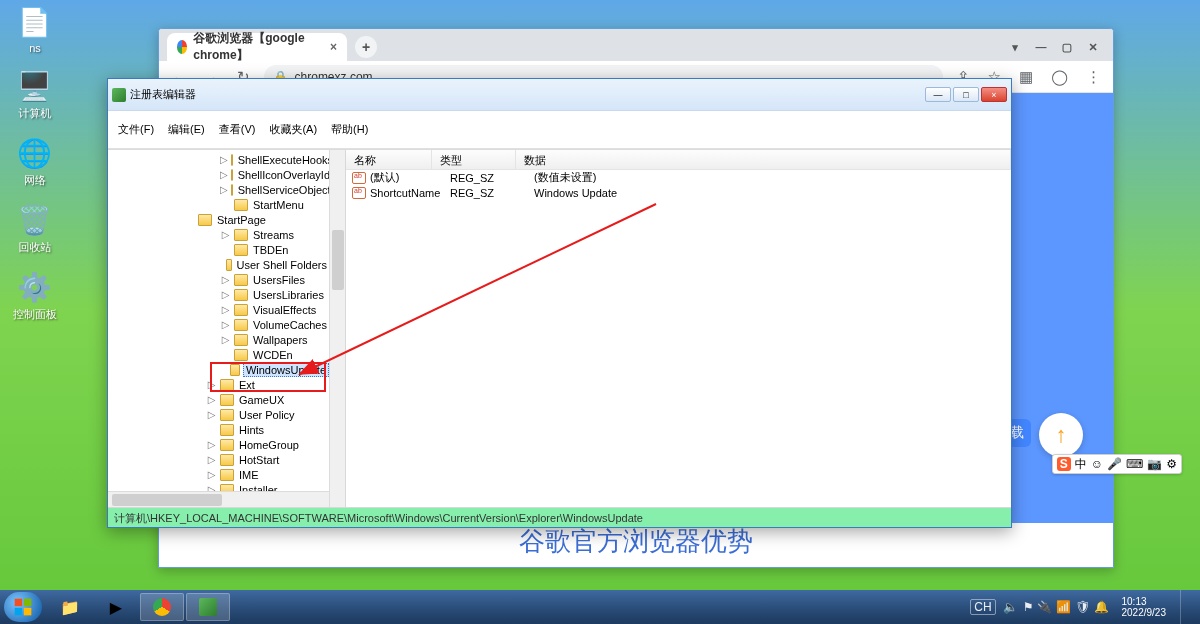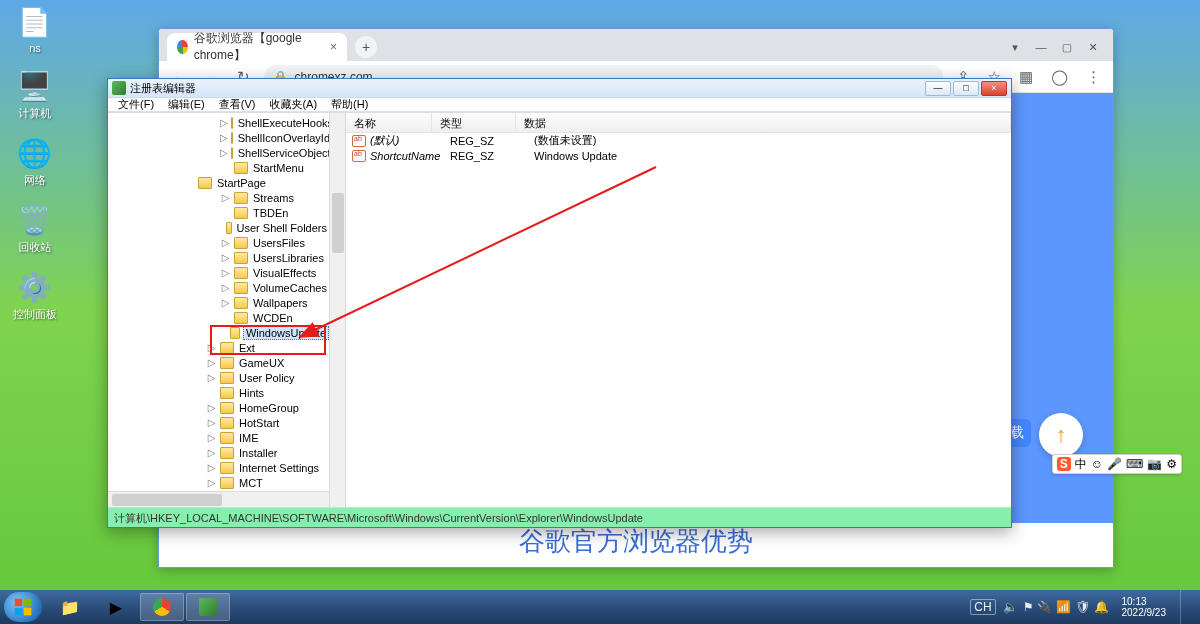--- a/index.html
+++ b/index.html
@@ -7,43 +7,43 @@
 body { background:linear-gradient(180deg,#5fa8e8 0%,#7fd44f 50%,#64c73a 100%); position:relative; }
 
 
 .desktop-icons { position:absolute; top:0; left:0; width:70px; padding-top:4px; }
 .d-icon { width:70px; text-align:center; margin-bottom:14px; cursor:pointer; }
 .d-icon .glyph { width:36px; height:36px; margin:0 auto 2px; display:flex; align-items:center; justify-content:center; font-size:28px; }
 .d-icon .lbl { color:#fff; font-size:11px; text-shadow:1px 1px 2px rgba(0,0,0,.6); }
 
 
 .chrome-win { position:absolute; left:158px; top:28px; width:956px; height:540px; background:#fff; border:1px solid #629fd8; border-radius:4px 4px 0 0; box-shadow:0 3px 12px rgba(0,0,0,.25); overflow:hidden; }
-.chrome-tabs { height:32px; background:#dee1e6; display:flex; align-items:flex-end; padding:0 8px; }
+.chrome-tabs { height:32px; background:#dee1e6; display:flex; align-items:flex-end; padding:0 8px;font-weight:bold; }
 .chrome-tab { background:#fff; height:28px; border-radius:8px 8px 0 0; padding:0 10px; display:flex; align-items:center; font-size:12px; color:#333; gap:6px; max-width:180px; }
 .chrome-tab .fav { width:14px; height:14px; border-radius:50%; background:conic-gradient(#ea4335 0 90deg,#fbbc05 90deg 180deg,#34a853 180deg 270deg,#4285f4 270deg 360deg); }
 .newtab { width:22px; height:22px; border-radius:50%; background:#f1f3f4; margin-left:8px; margin-bottom:3px; display:flex; align-items:center; justify-content:center; font-size:14px; color:#555; cursor:pointer; }
 .chrome-winctl { margin-left:auto; display:flex; align-items:center; gap:2px; margin-bottom:4px; }
 .chrome-winctl div { width:24px; height:20px; display:flex; align-items:center; justify-content:center; font-size:11px; color:#555; cursor:pointer; }
 .chrome-toolbar { height:32px; background:#fff; border-bottom:1px solid #e4e4e4; display:flex; align-items:center; padding:0 8px; gap:10px; }
 .nav-btn { color:#5f6368; font-size:15px; cursor:pointer; padding:2px 4px; }
 .address { flex:1; height:24px; background:#f1f3f4; border-radius:12px; display:flex; align-items:center; padding:0 10px; font-size:12px; color:#333; gap:6px; }
 .chrome-body { position:absolute; top:64px; left:0; right:0; bottom:0; background:#fff; }
 .blue-panel { position:absolute; right:0; top:0; width:110px; height:430px; background:#5c97ff; border-radius:4px 0 0 4px; }
 .blue-circle { position:absolute; right:30px; top:320px; width:44px; height:44px; border-radius:50%; background:#fff; display:flex; align-items:center; justify-content:center; color:#f5a623; font-size:22px; box-shadow:0 2px 6px rgba(0,0,0,.2); }
 .dl-badge { position:absolute; right:82px; top:326px; width:28px; height:28px; border-radius:6px; background:#4286ff; color:#fff; display:flex; align-items:center; justify-content:center; font-size:14px; }
 .chinese-h { position:absolute; bottom:8px; left:50%; transform:translateX(-50%); color:#3a6dd6; font-size:26px; font-weight:400; }
 
 
 .regedit { position:absolute; left:107px; top:78px; width:905px; height:450px; background:#fff; border:1px solid #3b79c1; box-shadow:0 4px 16px rgba(0,0,0,.35); display:flex; flex-direction:column; }
-.reg-title { height:19px; background:linear-gradient(180deg,#eaf3fc,#d5e6f9); border-bottom:1px solid #c7d8ef; display:flex; align-items:center; padding:0 4px; font-size:11px; }
+.reg-title { height:32px; background:linear-gradient(180deg,#eaf3fc,#d5e6f9); border-bottom:1px solid #c7d8ef; display:flex; align-items:center; padding:0 4px; font-size:11px; }
 .reg-title .icon { width:14px; height:14px; margin-right:4px; background:linear-gradient(135deg,#5cb85c,#2e7d2e); border-radius:2px; }
 .reg-title .btns { margin-left:auto; display:flex; }
 .reg-title .btns div { width:26px; height:15px; margin-left:2px; font-size:9px; display:flex; align-items:center; justify-content:center; cursor:pointer; border:1px solid #9db8d8; background:linear-gradient(180deg,#fefefe,#dbe8f7); border-radius:2px; }
 .reg-title .btns .close { background:linear-gradient(180deg,#f58e84,#d9442e); border-color:#b33; color:#fff; }
-.reg-menu { height:14px; border-bottom:1px solid #e0e0e0; display:flex; align-items:center; padding:4px 4px; font-size:11px; gap:2px; }
+.reg-menu { height:38px; border-bottom:1px solid #e0e0e0; display:flex; align-items:center; padding:4px 4px; font-size:11px; gap:2px; }
 .reg-menu span { padding:2px 6px; cursor:pointer; }
 .reg-body { flex:1; display:flex; min-height:0; border-top:1px solid #dcdcdc; }
 .reg-tree { width:238px; border-right:1px solid #d8d8d8; overflow:hidden; position:relative; font-size:11px; background:#fff; }
 .reg-tree .scroll-v { position:absolute; right:0; top:0; width:16px; height:100%; background:#f0f0f0; border-left:1px solid #dcdcdc; }
 .reg-tree .scroll-v .thumb { position:absolute; left:2px; width:12px; top:80px; height:60px; background:#cfcfcf; border-radius:2px; }
 .scroll-h { position:absolute; bottom:0; left:0; right:16px; height:16px; background:#f0f0f0; border-top:1px solid #dcdcdc; }
 .scroll-h .thumb { position:absolute; top:2px; height:12px; left:4px; width:110px; background:#cfcfcf; border-radius:2px; }
 .tree-rows { position:absolute; top:0; left:0; right:16px; bottom:16px; overflow:hidden; padding-top:2px; }
 .tree-row { display:flex; align-items:center; height:15px; white-space:nowrap; cursor:pointer; }
 .tree-row .exp { width:11px; text-align:center; color:#7a7a7a; font-size:10px; display:inline-block; }
@@ -52,21 +52,21 @@
 .tree-row .txt { padding:0 2px; }
 .redbox { position:absolute; border:2px solid #e61b1b; pointer-events:none; }
 
 .reg-list { flex:1; position:relative; font-size:11px; }
 .list-head { display:flex; height:20px; border-bottom:1px solid #e4e4e4; background:linear-gradient(180deg,#fdfdfd,#efefef); }
 .list-head div { padding:3px 8px; border-right:1px solid #e4e4e4; }
 .list-rows { }
 .list-row { display:flex; height:15px; align-items:center; cursor:pointer; }
 .list-row .ic { width:14px; height:12px; margin:0 4px 0 6px; background:#fff; border:1px solid #d16a3f; border-radius:2px; position:relative; }
 .list-row .ic::after { content:'ab'; position:absolute; font-size:7px; color:#d03a2a; left:1px; top:-1px; }
-.c-name { width:80px;font-style:italic; }
+.c-name { width:80px; }
 .c-type { width:84px; }
 .c-data { flex:1; }
 
 .reg-status { height:20px; border-top:1px solid #d8d8d8; font-size:11px; padding:3px 6px; background:#86efac; color:#333; }
 
 
 .arrow-svg { position:absolute; pointer-events:none; }
 
 
 .tray-float { position:absolute; right:18px; top:454px; height:20px; background:#fff; border:1px solid #cfcfcf; border-radius:3px; display:flex; align-items:center; padding:0 4px; gap:4px; font-size:12px; box-shadow:0 1px 3px rgba(0,0,0,.2); }

